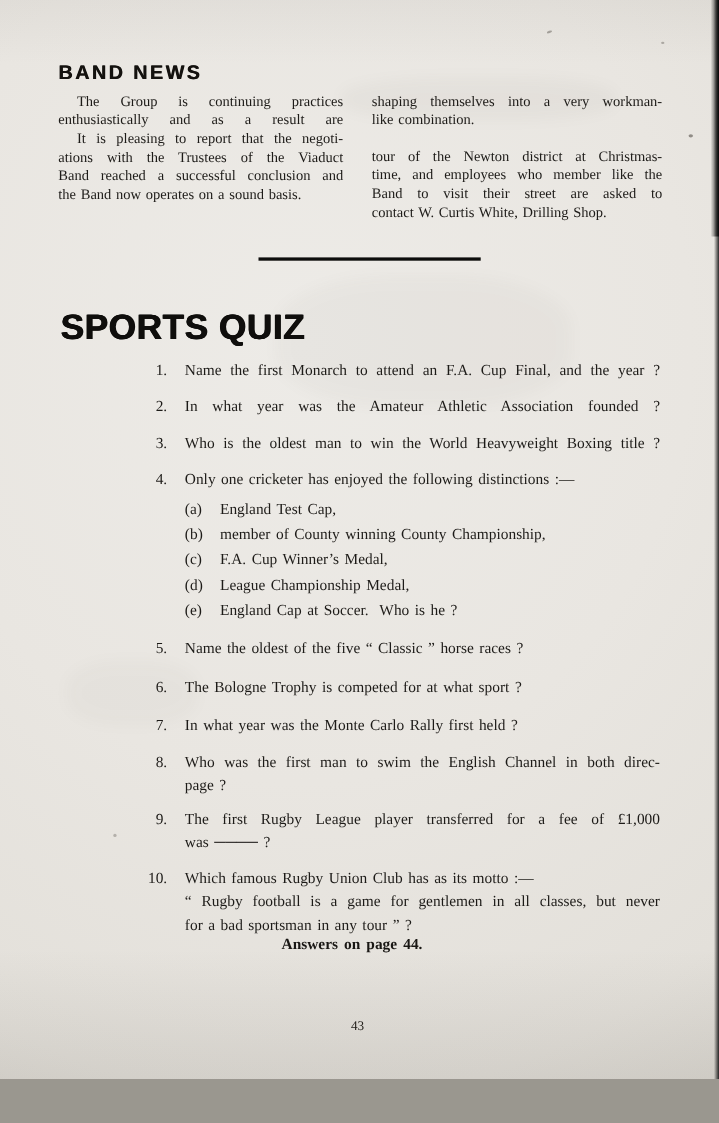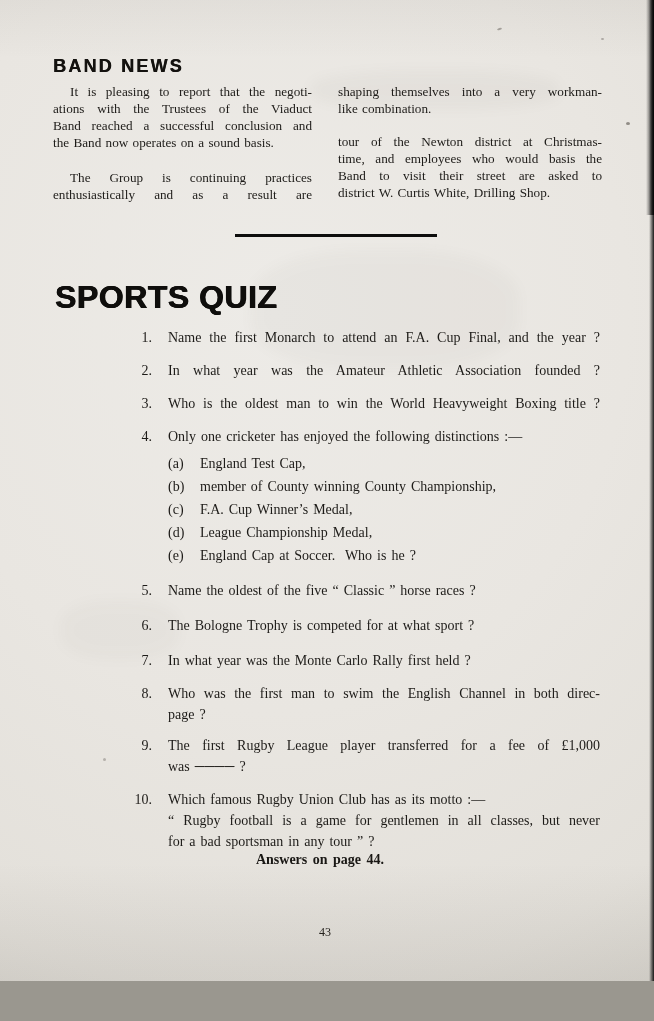--- a/index.html
+++ b/index.html
@@ -81,41 +81,41 @@
   <div class="speck s1"></div>
   <div class="speck s2"></div>
   <div class="speck s3"></div>
   <div class="speck s4"></div>
   <div class="speck s5"></div>
 
   <div class="band-heading">BAND NEWS</div>
 
   <div class="columns">
     <div class="col-left">
+      <div class="bp">
+        <div class="bl j ind">The Group is continuing practices</div>
+        <div class="bl j">enthusiastically and as a result are</div>
+      </div>
       <div class="bp mb18">
         <div class="bl j ind">It is pleasing to report that the negoti-</div>
         <div class="bl j">ations with the Trustees of the Viaduct</div>
         <div class="bl j">Band reached a successful conclusion and</div>
         <div class="bl">the Band now operates on a sound basis.</div>
       </div>
-      <div class="bp">
-        <div class="bl j ind">The Group is continuing practices</div>
-        <div class="bl j">enthusiastically and as a result are</div>
-      </div>
     </div>
     <div class="col-right">
       <div class="bp mb16">
         <div class="bl j">shaping themselves into a very workman-</div>
         <div class="bl">like combination.</div>
       </div>
       <div class="bp">
         <div class="bl j">tour of the Newton district at Christmas-</div>
-        <div class="bl j">time, and employees who would basis the</div>
+        <div class="bl j">time, and employees who member like the</div>
         <div class="bl j">Band to visit their street are asked to</div>
-        <div class="bl">district W. Curtis White, Drilling Shop.</div>
+        <div class="bl">contact W. Curtis White, Drilling Shop.</div>
       </div>
     </div>
   </div>
 
   <div class="divider"></div>
 
   <div class="quiz-heading">SPORTS QUIZ</div>
 
   <div class="quiz">
 

